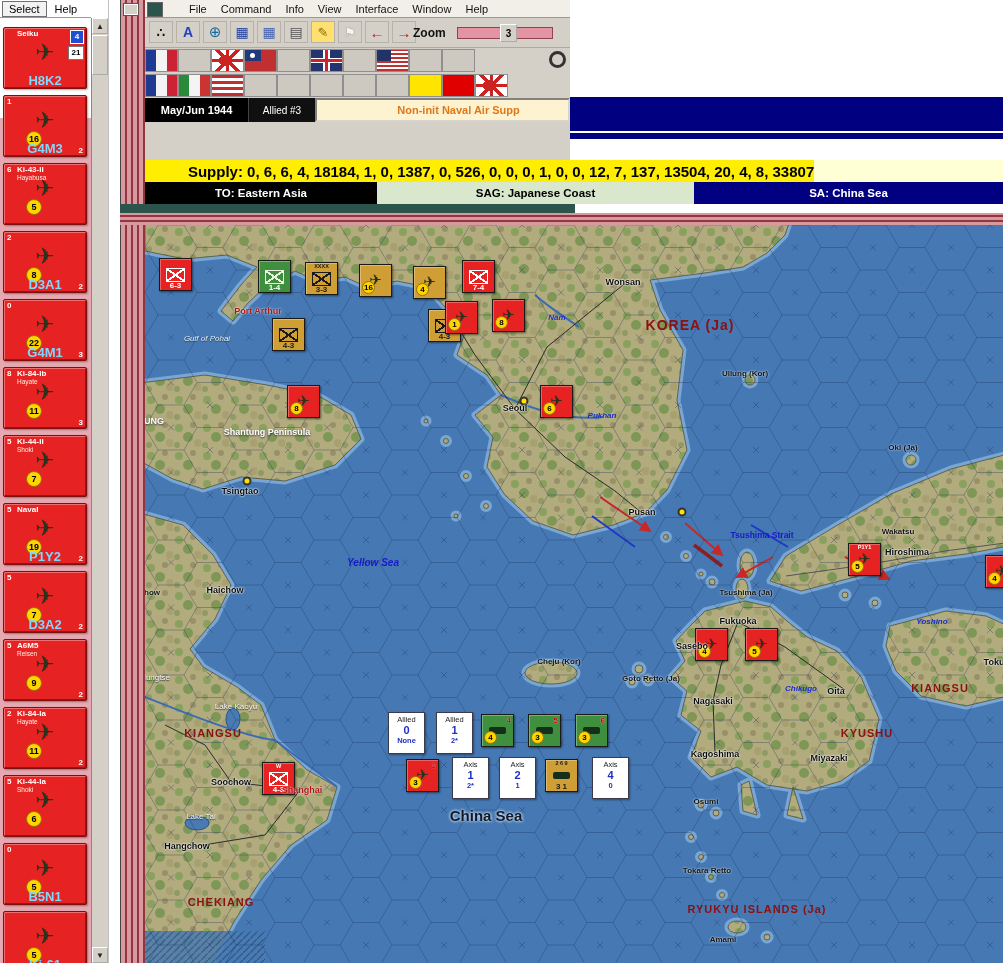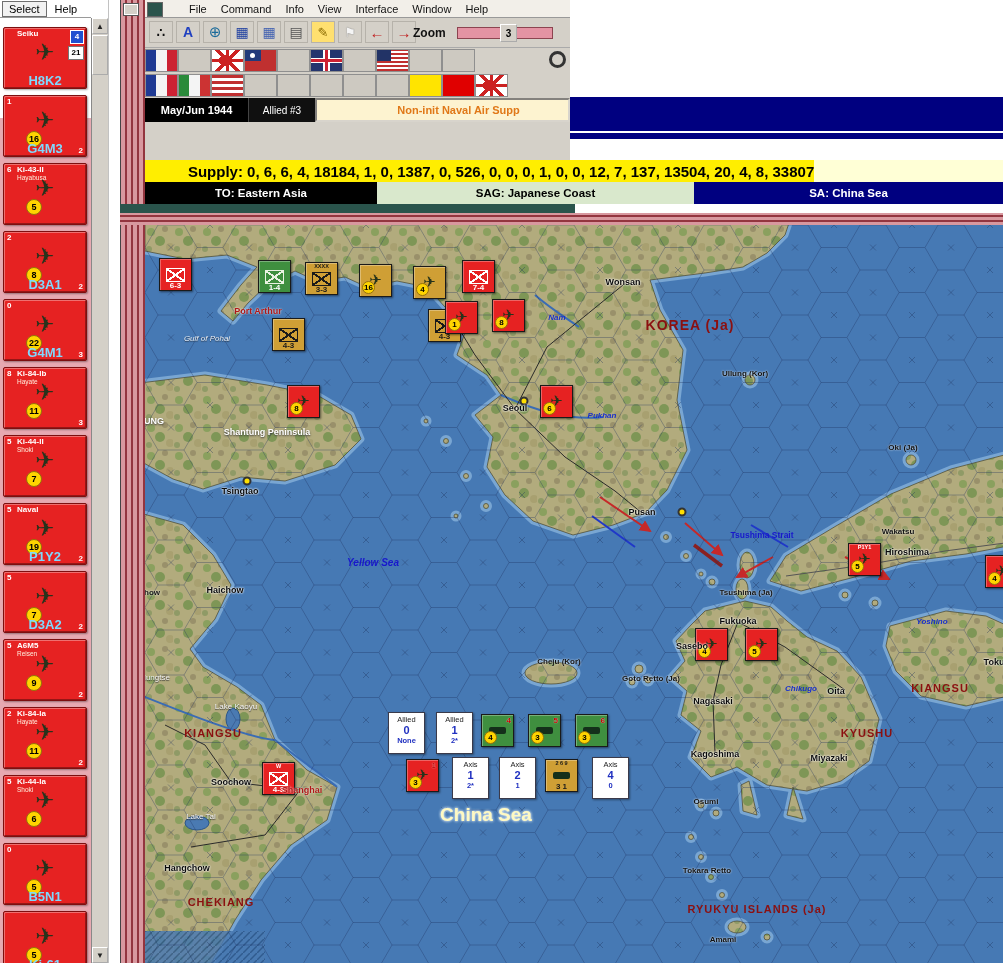--- a/index.html
+++ b/index.html
@@ -99,21 +99,21 @@
   .L-citysm{font-size:8px;font-weight:bold;color:#101010;text-shadow:0 0 2px #fff;}
   .L-white{font-size:9px;font-weight:bold;color:#fff;text-shadow:0 1px 2px #333;}
   .L-whitesm{font-size:8px;color:#f4f4f4;text-shadow:0 1px 1px #333;}
   .L-whiteit{font-size:8px;font-style:italic;color:#e8eef4;text-shadow:0 1px 1px #2a3a50;}
   .L-sea{font-size:10px;font-weight:bold;font-style:italic;color:#1818cc;}
   .L-seasm{font-size:8.5px;font-weight:bold;color:#1818cc;}
   .L-river{font-size:8px;font-weight:bold;font-style:italic;color:#1830cc;}
   .L-region{font-size:11px;font-weight:bold;color:#8b1010;letter-spacing:1px;}
   .L-regionlg{font-size:14px;font-weight:bold;color:#8b1010;letter-spacing:1px;}
   .L-red{font-size:9px;font-weight:bold;color:#b01818;text-shadow:0 0 2px #fff;}
-  .L-big{font-size:19px;font-weight:bold;color:#fef9c3;text-shadow:0 0 3px #cfe0f0,0 0 3px #cfe0f0;}
+  .L-big{font-size:15px;font-weight:bold;color:#0f172a;text-shadow:0 0 3px #cfe0f0,0 0 3px #cfe0f0;}
 
   .map-unit{position:absolute;width:33px;height:33px;border:1px solid #1a1a1a;box-sizing:border-box;box-shadow:1px 1px 2px rgba(0,0,0,.5),inset 1px 1px 0 rgba(255,255,255,.3);}
   .c-red{background:#e62222;color:#fff;}
   .c-tan{background:#cf9f35;color:#1a1a1a;}
   .c-green{background:#3f8f3f;color:#eaf2e2;}
   .mu-top{position:absolute;top:0;left:0;right:0;font-size:5.5px;line-height:6px;font-weight:bold;color:#fff;text-align:center;}
   .c-tan .mu-top{color:#1a1a1a;}
   .mu-topr{position:absolute;top:1px;right:2px;font-size:8px;font-weight:bold;color:#c00000;text-shadow:0 0 1px #fff;}
   .mu-bot{position:absolute;bottom:0;left:0;right:0;font-size:8px;font-weight:bold;color:#fff;text-align:center;line-height:9px;}
   .c-tan .mu-bot{color:#1a1a1a;}
@@ -680,21 +680,21 @@
         <div class="map-label L-city" data-item="t" style="left: 684px; top: 533px;">Miyazaki</div>
         <div class="map-label L-citysm" data-item="t" style="left: 561px; top: 576px; text-align: center;">Osumi</div>
         <div class="map-label L-citysm" data-item="t" style="left: 562px; top: 645px;">Tokara Retto</div>
         <div class="map-label L-region" data-item="t" style="left: 612px; top: 684px;">RYUKYU ISLANDS (Ja)</div>
         <div class="map-label L-citysm" data-item="t" style="left: 578px; top: 714px;">Amami</div>
         <div class="map-label L-region" data-item="t" style="left: 68px; top: 508px;">KIANGSU</div>
         <div class="map-label L-whitesm" data-item="t" style="left: 91px; top: 481px;">Lake Kaoyu</div>
         <div class="map-label L-city" data-item="t" style="left: 86px; top: 557px;">Soochow</div>
         <div class="map-label L-red" data-item="t" style="left: 157px; top: 565px;">Shanghai</div>
         <div class="map-label L-whitesm" data-item="t" style="left: 56px; top: 591px;">Lake Tai</div>
-        <div class="map-label L-city" data-item="t" style="left: 42px; top: 643px;">Hangchow</div>
+        <div class="map-label L-city" data-item="t" style="left: 42px; top: 621px;">Hangchow</div>
         <div class="map-label L-region" data-item="t" style="left: 76px; top: 677px;">CHEKIANG</div>
         <div class="map-label L-white" data-item="t" style="left: 3px; top: 196px;">NTUNG</div>
         <div class="map-label L-whitesm" data-item="t" style="left: 12px; top: 452px;">lungtse</div>
         <div class="map-label L-big" data-item="t" style="left: 341px; top: 590px;">China Sea</div>
       </div>
   </div>
 
 </div>
 
 </body></html>

